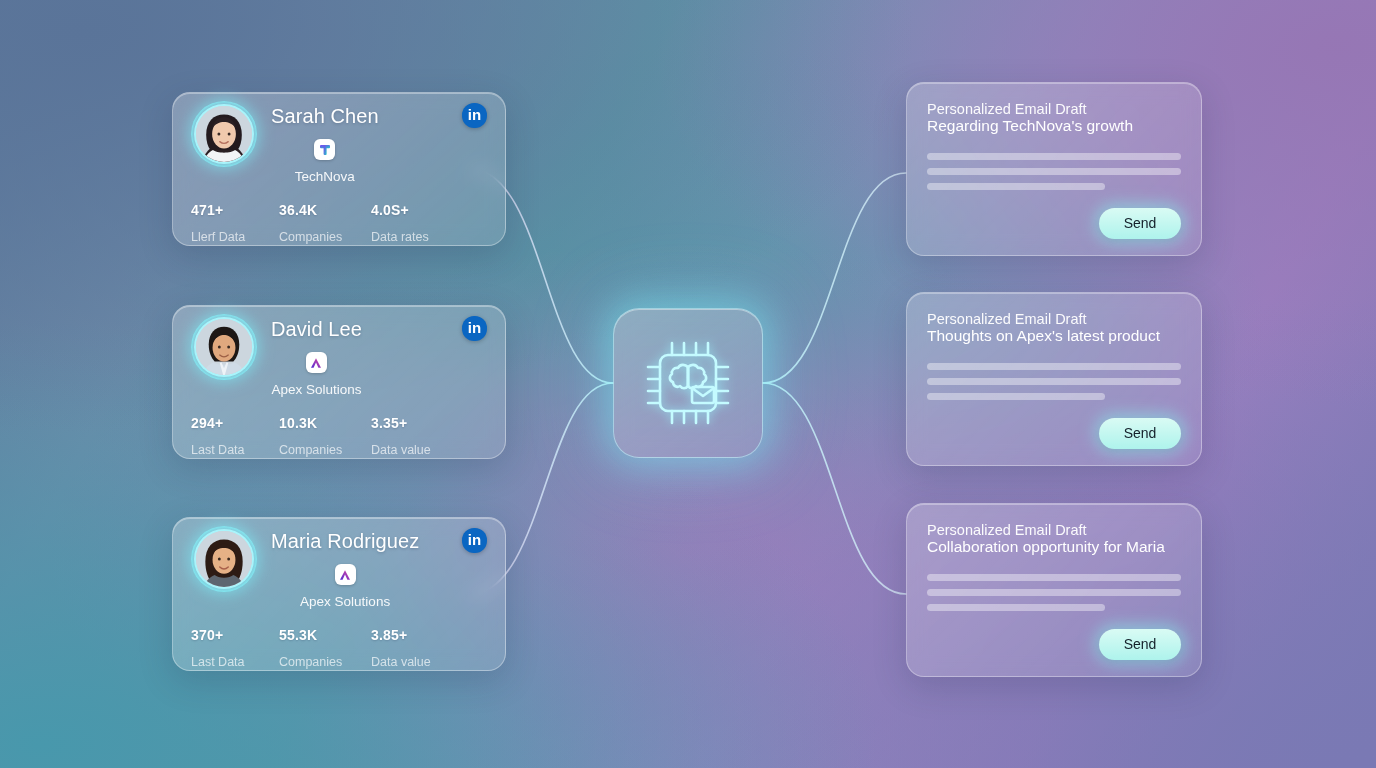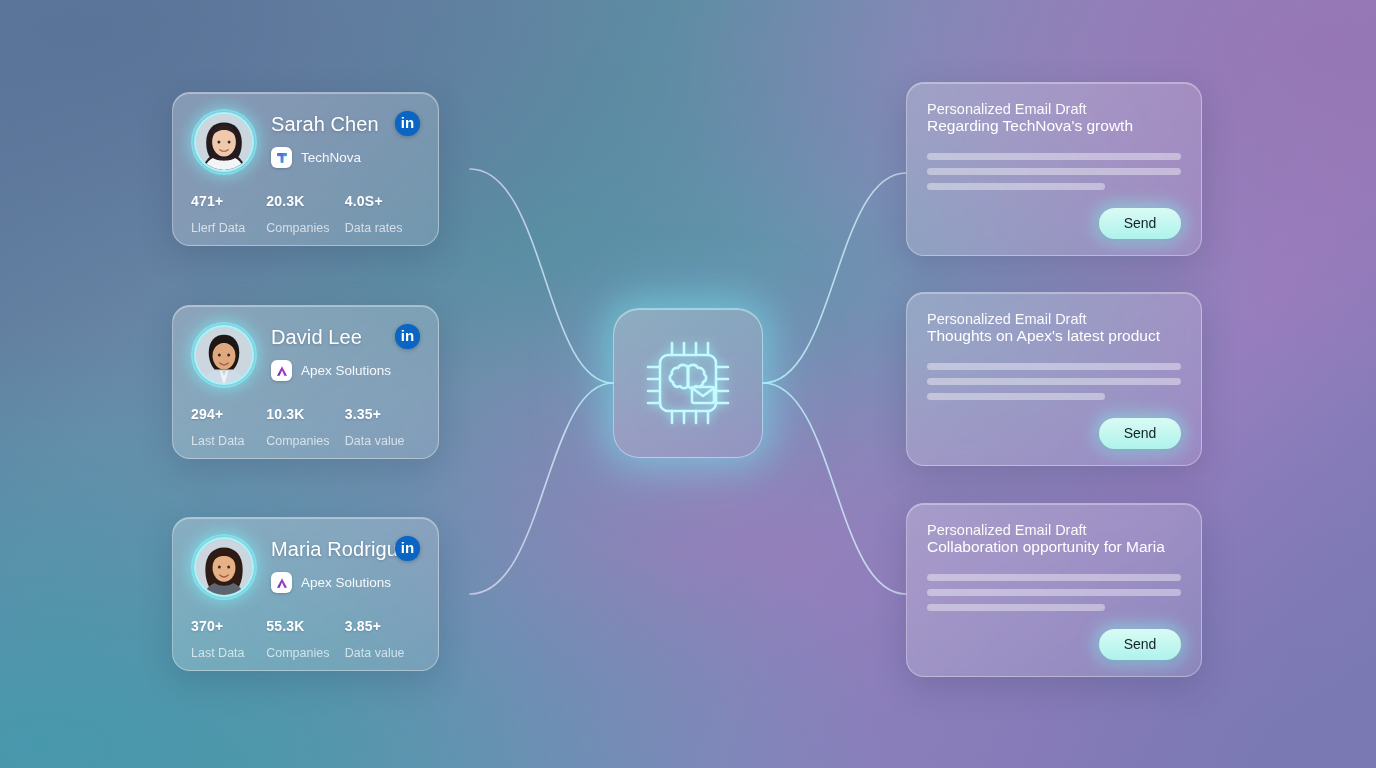--- a/index.html
+++ b/index.html
@@ -20,27 +20,27 @@
       radial-gradient(70% 60% at 50% 42%,  rgba(82,150,165,0.70) 0%, rgba(82,150,165,0) 60%),
       linear-gradient(118deg, #5d7a9c 0%, #6d8ba9 18%, #5f97a8 38%, #8a8ec0 62%, #9a7fc0 80%, #7b79b4 100%);
   }
 
   
   #wires { position: absolute; inset: 0; width: 1376px; height: 768px; pointer-events: none; }
 
   
   .profile-card {
     position: absolute;
-    width: 267px; height: 154px;
+    width: 334px; height: 154px;
     border-radius: 18px;
     background: linear-gradient(135deg, rgba(255,255,255,0.26), rgba(255,255,255,0.13));
     border: 1px solid rgba(255,255,255,0.34);
     box-shadow: 0 10px 34px rgba(30,40,70,0.18), inset 0 1px 0 rgba(255,255,255,0.35);
     backdrop-filter: blur(9px);
-    padding: 16px 18px 14px 18px;
+    padding: 8px 18px 14px 18px;
   }
   .pc-top { display: flex; align-items: flex-start; gap: 14px; position: relative; }
   .avatar-wrap {
     width: 66px; height: 66px; border-radius: 50%; flex: 0 0 66px;
     padding: 3px;
     background: radial-gradient(circle, rgba(140,245,250,0.0) 55%, rgba(130,240,248,0.95) 72%, rgba(120,235,245,0.15) 100%);
     box-shadow: 0 0 14px 3px rgba(125,238,248,0.55);
   }
   .avatar {
     width: 100%; height: 100%; border-radius: 50%; overflow: hidden;
@@ -48,21 +48,21 @@
     background: #c9d3dc;
     position: relative;
   }
   .avatar svg { display: block; width: 100%; height: 100%; }
   .pc-ident { padding-top: 4px; min-width: 0; }
   .pc-name {
     font-size: 20px; font-weight: 400; color: #ffffff;
     letter-spacing: 0.1px; white-space: nowrap;
     text-shadow: 0 1px 3px rgba(20,30,60,0.25);
   }
-  .pc-company { display: flex; align-items: center; gap: 9px; margin-top: 11px; }
+  .pc-company { display: flex; align-items: center; gap: 9px; margin-top: 11px; flex-direction: column; }
   .logo-tile {
     width: 21px; height: 21px; border-radius: 6px; flex: 0 0 21px;
     background: #ffffff;
     box-shadow: 0 1px 3px rgba(0,0,0,0.2);
     display: flex; align-items: center; justify-content: center;
   }
   .logo-tile svg { display: block; }
   .pc-company-name { font-size: 13.5px; color: rgba(255,255,255,0.93); white-space: nowrap; }
   .li-badge {
     position: absolute; right: 0; top: 2px;
@@ -183,21 +183,21 @@
         </div>
       </div>
       <div class="li-badge">in</div>
     </div>
     <div class="pc-stats">
       <div class="stat">
         <div class="stat-value">471+</div>
         <div class="stat-label">Llerf Data</div>
       </div>
       <div class="stat">
-        <div class="stat-value">20.3K</div>
+        <div class="stat-value">36.4K</div>
         <div class="stat-label">Companies</div>
       </div>
       <div class="stat">
         <div class="stat-value">4.0S+</div>
         <div class="stat-label">Data rates</div>
       </div>
     </div>
   </div>
 
   <div class="profile-card" style="left:172px; top:305px;">

